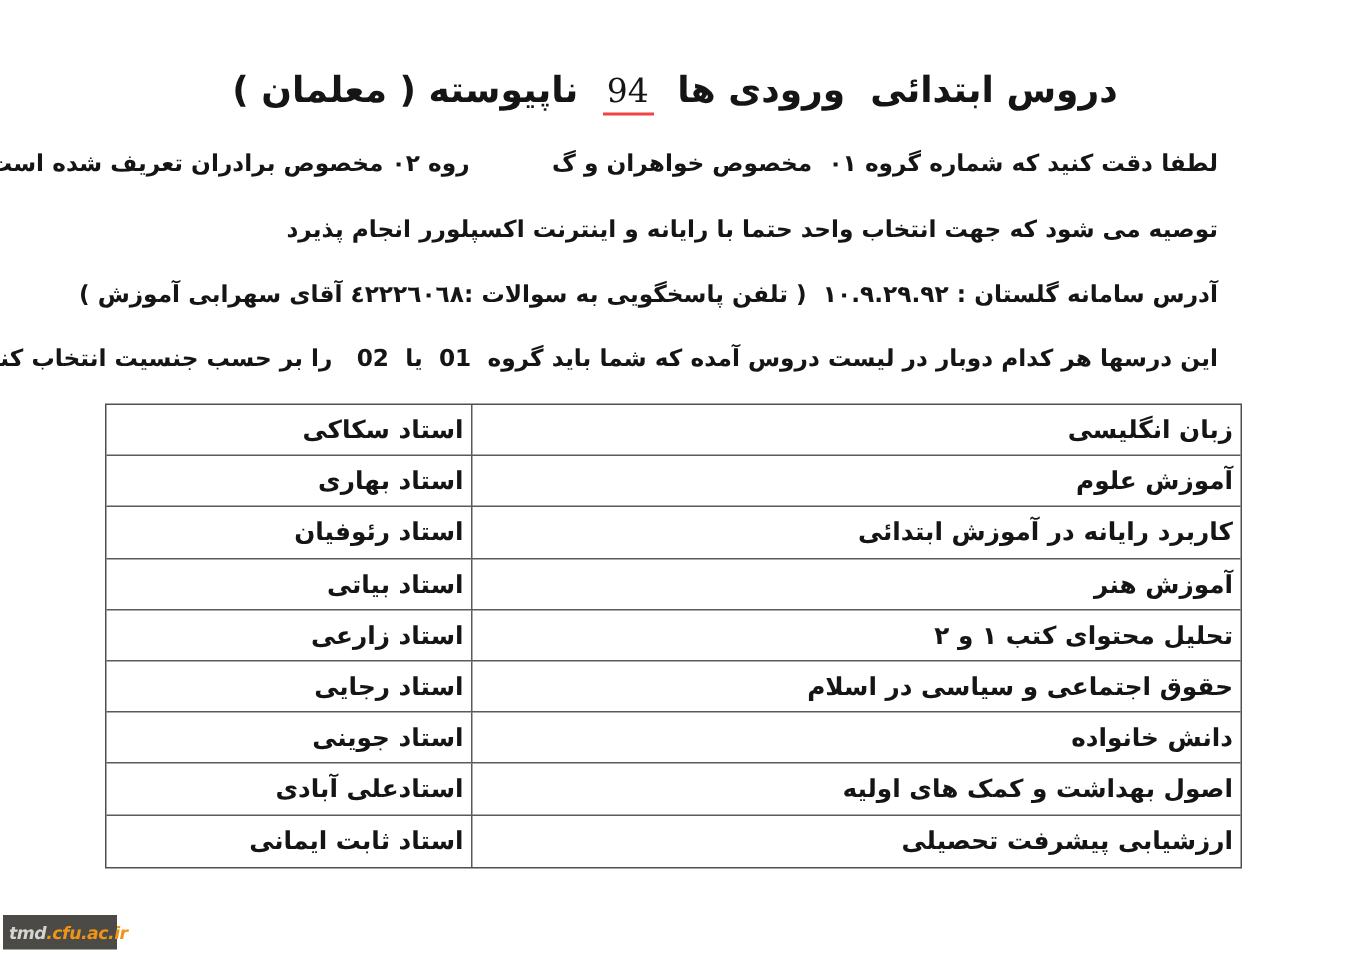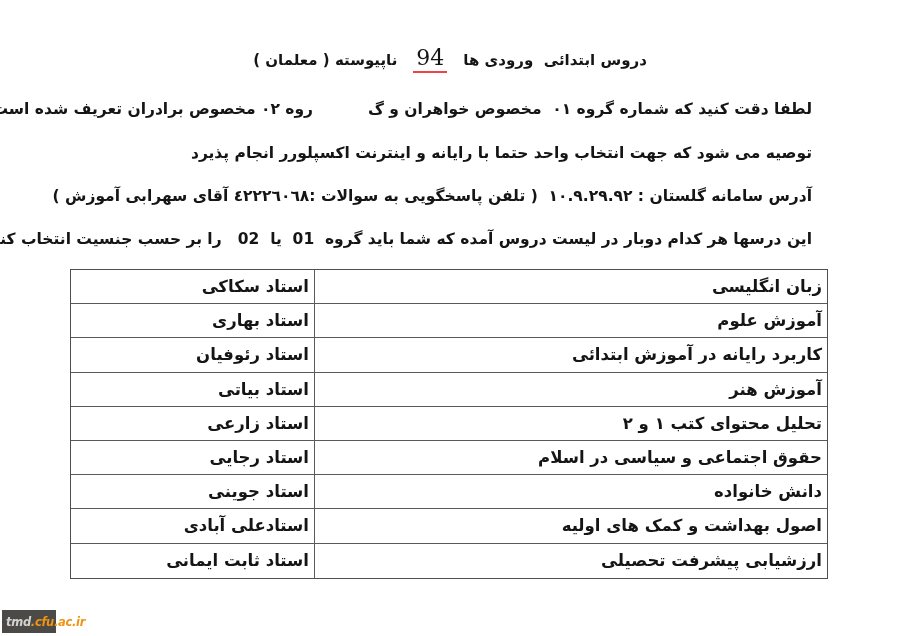--- a/index.html
+++ b/index.html
@@ -27,21 +27,21 @@
     left: 0;
     right: 0;
     display: flex;
     direction: rtl;
     justify-content: center;
     align-items: baseline;
     column-gap: 16px;
     white-space: pre;
   }
   .title-fa {
-    font-size: 15px;
+    font-size: 24px;
     font-weight: 700;
   }
   .title-year {
     font-family: "DejaVu Serif", serif;
     font-size: 22px;
     font-weight: 400;
     border-bottom: 2px solid #ef4444;
     padding: 0 3px 1px 3px;
     line-height: 1.1;
   }
@@ -86,21 +86,21 @@
     white-space: nowrap;
     overflow: hidden;
   }
   .cell.course { border-left: 1px solid #5a5a5a; }
   .cell:nth-last-child(-n+2) { border-bottom: none; }
   
   .watermark {
     position: absolute;
     left: 2px;
     top: 610px;
-    width: 54px;
+    width: 76px;
     height: 23px;
     box-sizing: border-box;
     background: #4c4a47;
     display: flex;
     align-items: center;
     padding: 0 4px;
     direction: ltr;
     font-style: italic;
     font-weight: 700;
     font-size: 11.5px;

